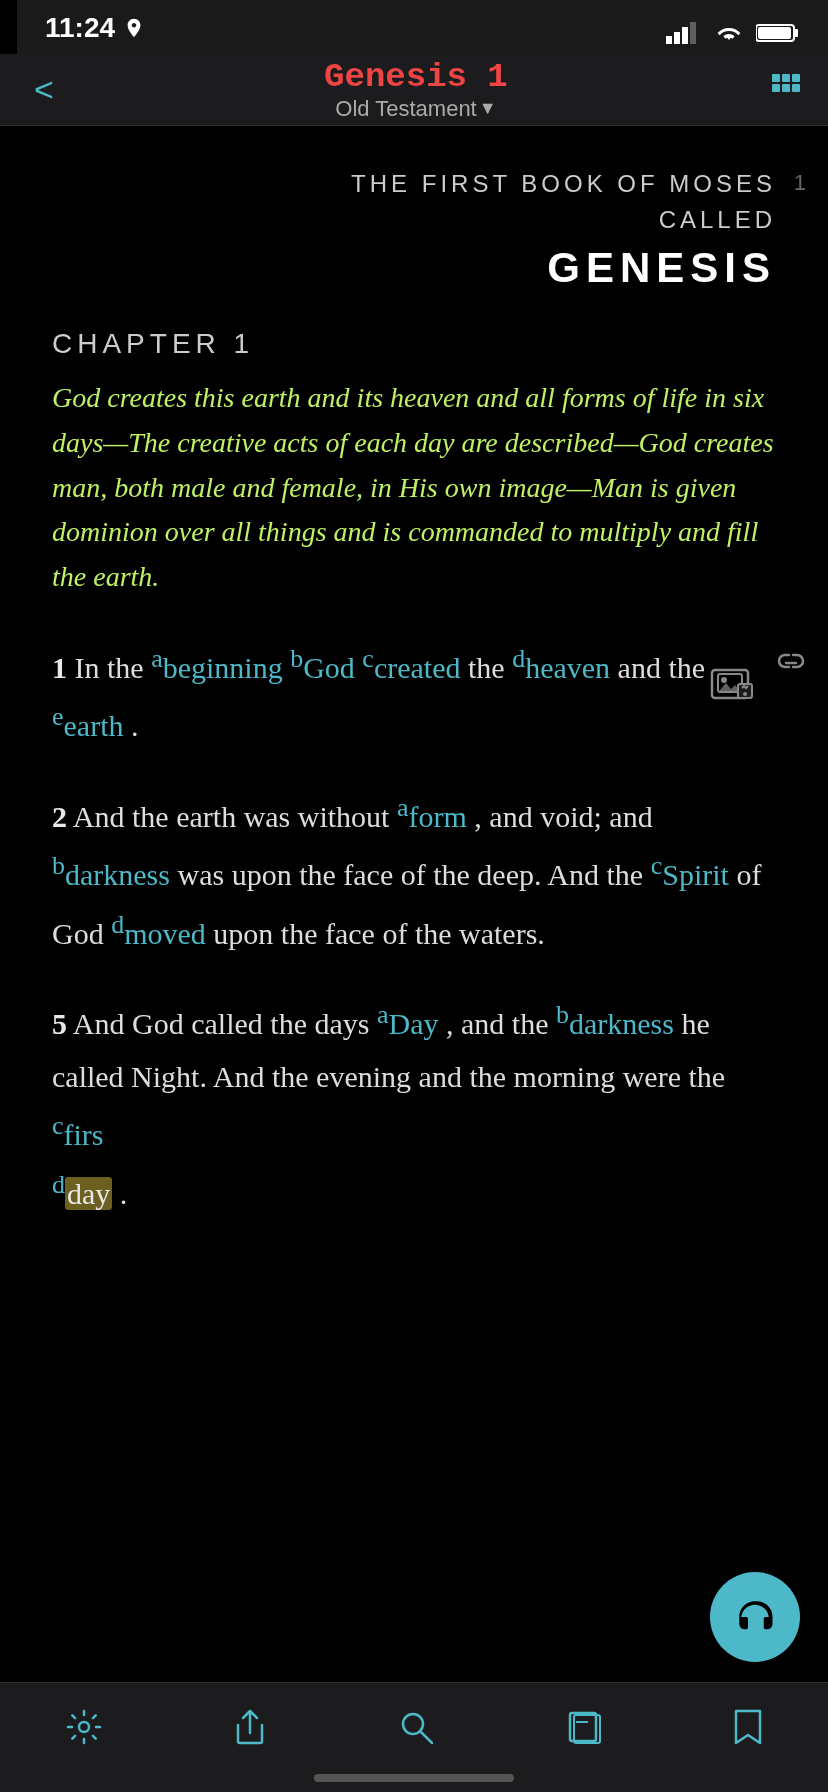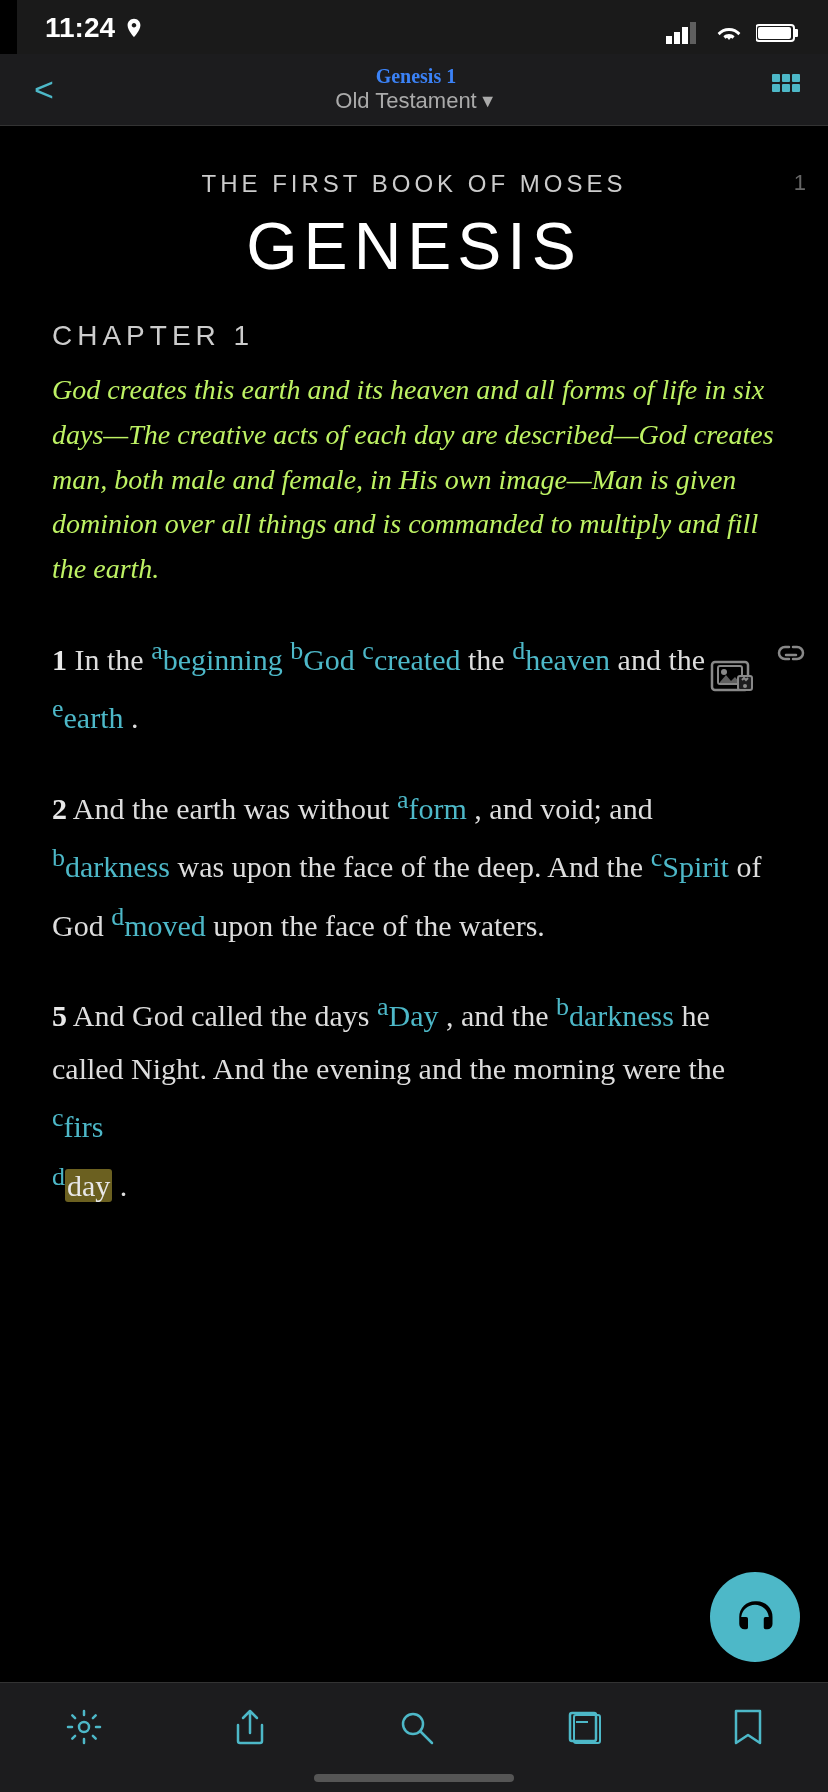--- a/index.html
+++ b/index.html
@@ -59,24 +59,24 @@
       font-family: -apple-system, sans-serif;
       font-weight: 300;
       cursor: pointer;
       padding: 4px 10px;
     }
     .nav-title {
       text-align: center;
       flex: 1;
     }
     .nav-title-main {
-      font-family: Liberation Serif, serif;
-      font-size: 20px;
+      font-family: Liberation Mono, monospace;
+      font-size: 34px;
       font-weight: 700;
-      color: #3b82f6;
+      color: #ef4444;
     }
     .nav-title-sub {
       font-family: -apple-system, sans-serif;
       font-size: 22px;
       color: #aaa;
       display: flex;
       align-items: center;
       justify-content: center;
       gap: 2px;
     }
@@ -87,37 +87,37 @@
     }
 
     
     .content {
       background: #000;
       padding: 40px 52px 40px 52px;
       position: relative;
     }
 
     .book-title {
-      text-align: center;
+      text-align: right;
       margin-bottom: 10px;
     }
     .book-title-small {
       font-family: 'Arial', sans-serif;
       font-size: 24px;
       letter-spacing: 4px;
       color: #ccc;
       font-weight: 400;
       line-height: 1.5;
     }
     .book-title-large {
       font-family: 'Arial', sans-serif;
-      font-size: 66px;
+      font-size: 42px;
       letter-spacing: 6px;
       color: #fff;
-      font-weight: 400;
+      font-weight: 700;
       margin-top: 6px;
     }
 
     .chapter-number-right {
       position: absolute;
       right: 22px;
       top: 44px;
       font-family: -apple-system, sans-serif;
       font-size: 22px;
       color: #666;
@@ -309,20 +309,21 @@
     </svg>
   </div>
 </div>
 
 <div class="content">
 
   <div class="chapter-number-right">1</div>
 
   <div class="book-title">
     <div class="book-title-small">THE FIRST BOOK OF MOSES</div>
+    <div class="book-title-small">CALLED</div>
     <div class="book-title-large">GENESIS</div>
   </div>
 
   <div style="position:relative;">
     <div class="chapter-heading">CHAPTER 1</div>
     <div class="chapter-image-icon">
       <svg width="44" height="40" viewBox="0 0 44 40">
         <rect x="2" y="4" width="36" height="28" rx="3" fill="none" stroke="#888" stroke-width="2.5"></rect>
         <rect x="8" y="8" width="24" height="18" rx="2" fill="none" stroke="#888" stroke-width="2"></rect>
         <circle cx="14" cy="14" r="3" fill="#888"></circle>

